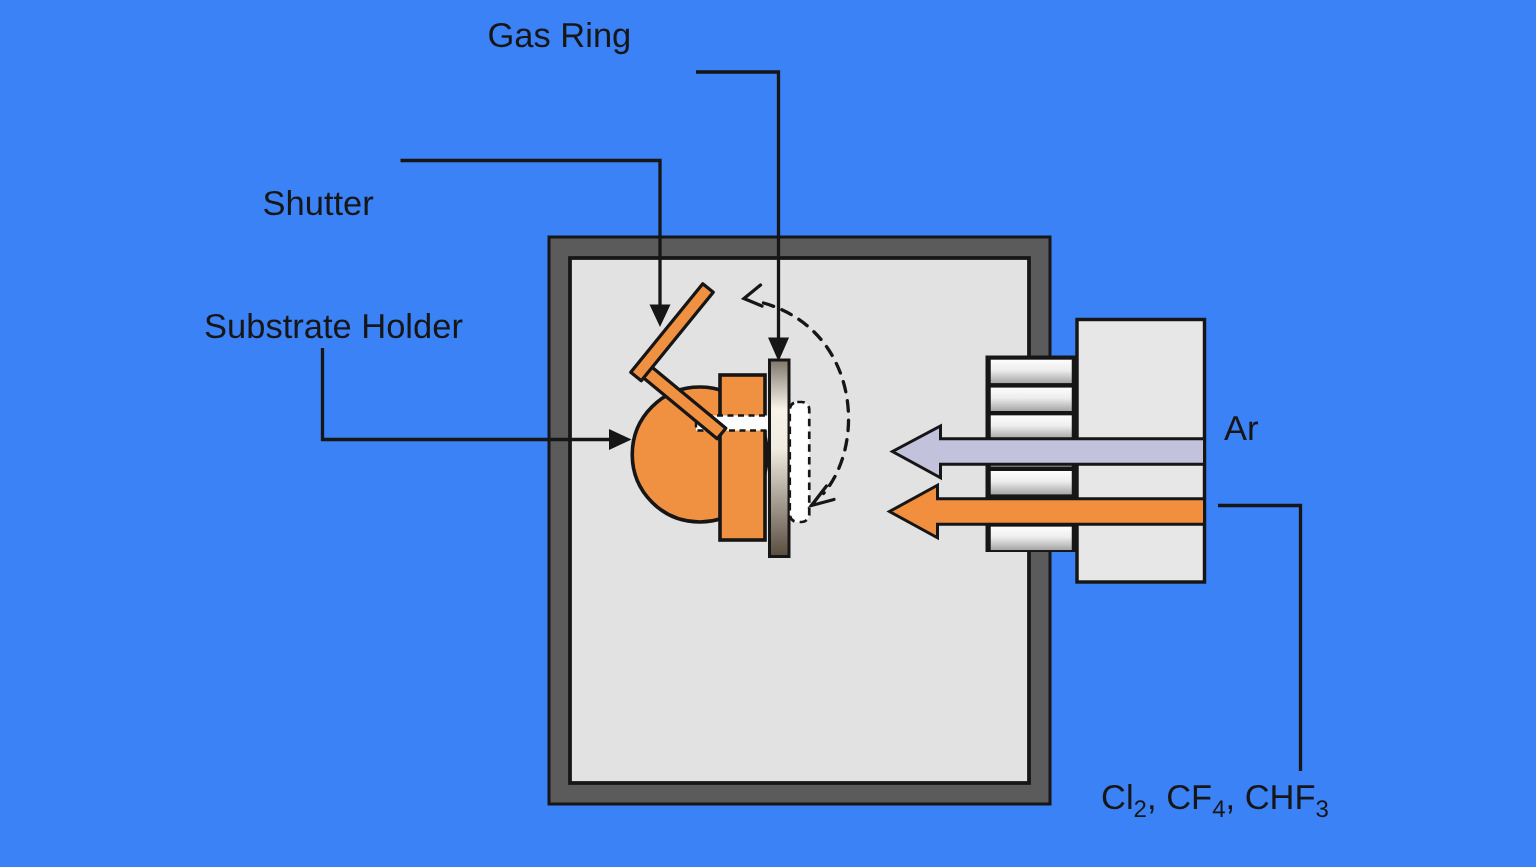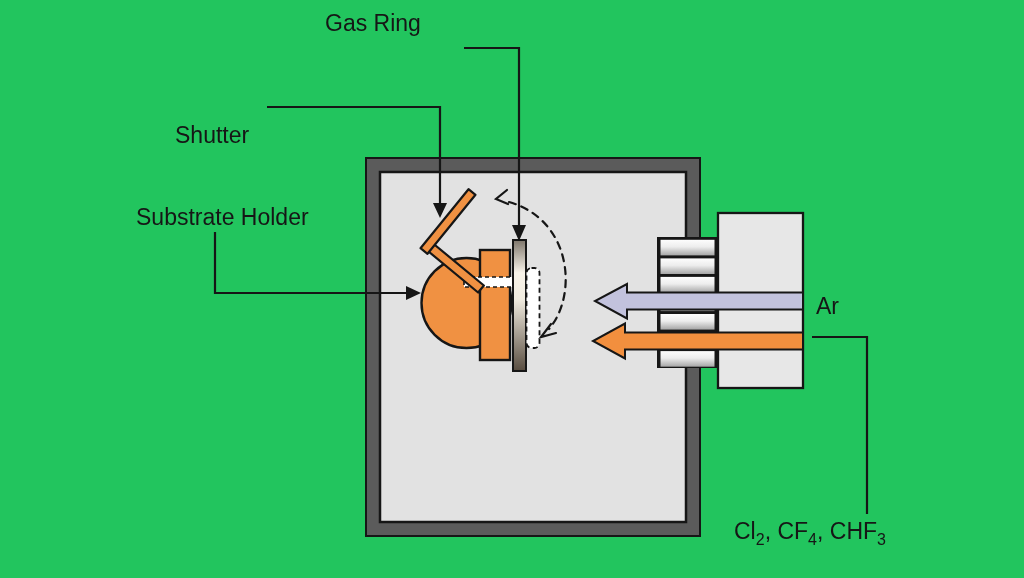--- a/index.html
+++ b/index.html
@@ -1,20 +1,20 @@
 <!DOCTYPE html>
 <html><head>
 <meta charset="utf-8">
 <style>
   html, body { margin: 0; padding: 0; background: #ffffff; }
   .stage {
     position: relative;
     width: 1024px;
     height: 578px;
-    background: #22c55e;
+    background: #3b82f6;
     overflow: hidden;
     font-family: "Liberation Sans", "DejaVu Sans", sans-serif;
   }
   .stage svg { position: absolute; left: 0; top: 0; }
   .lbl {
     position: absolute;
     font-size: 23px;
     line-height: 26px;
     color: #161616;
     white-space: nowrap;
@@ -92,19 +92,19 @@
   </svg>
 
   <div class="lbl" style="left:325px; top:8px;">
     <span class="line">Gas Ring</span>
   </div>
 
   <div class="lbl" style="left:175px; top:94px;margin-top:28px;">Shutter</div>
 
   <div class="lbl" style="left:136px; top:204px;">Substrate Holder</div>
 
-  <div class="lbl" style="left:816px; top:293px;">Ar</div>
+  <div class="lbl" style="left:816px; top:272px;">Ar</div>
 
   <div class="lbl" style="left:734px; top:518px;">
     <span>Cl</span><sub>2</sub><span>, CF</span><sub>4</sub><span>, CHF</span><sub>3</sub>
   </div>
 
 </div>
 
 </body></html>

